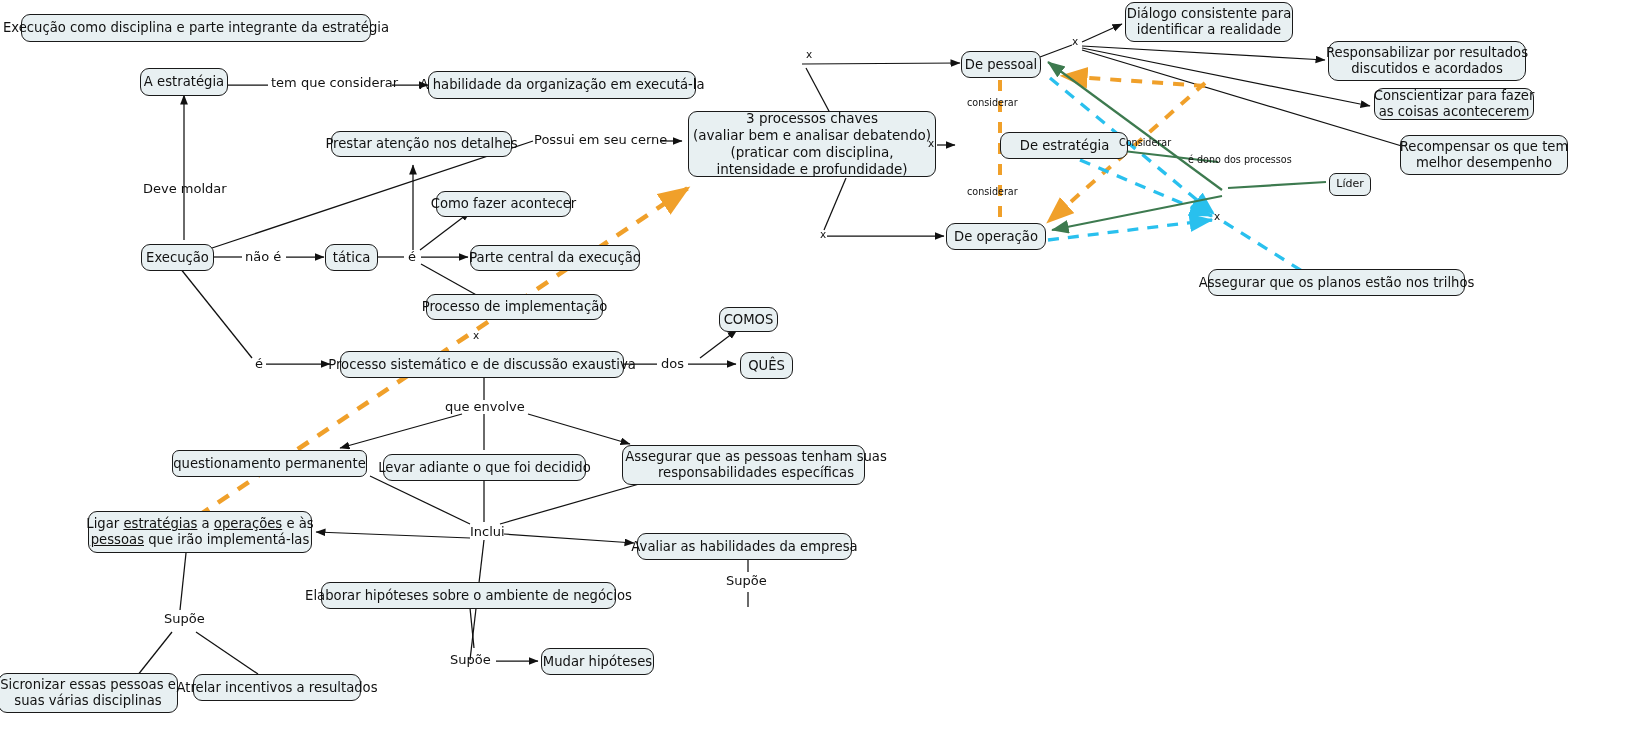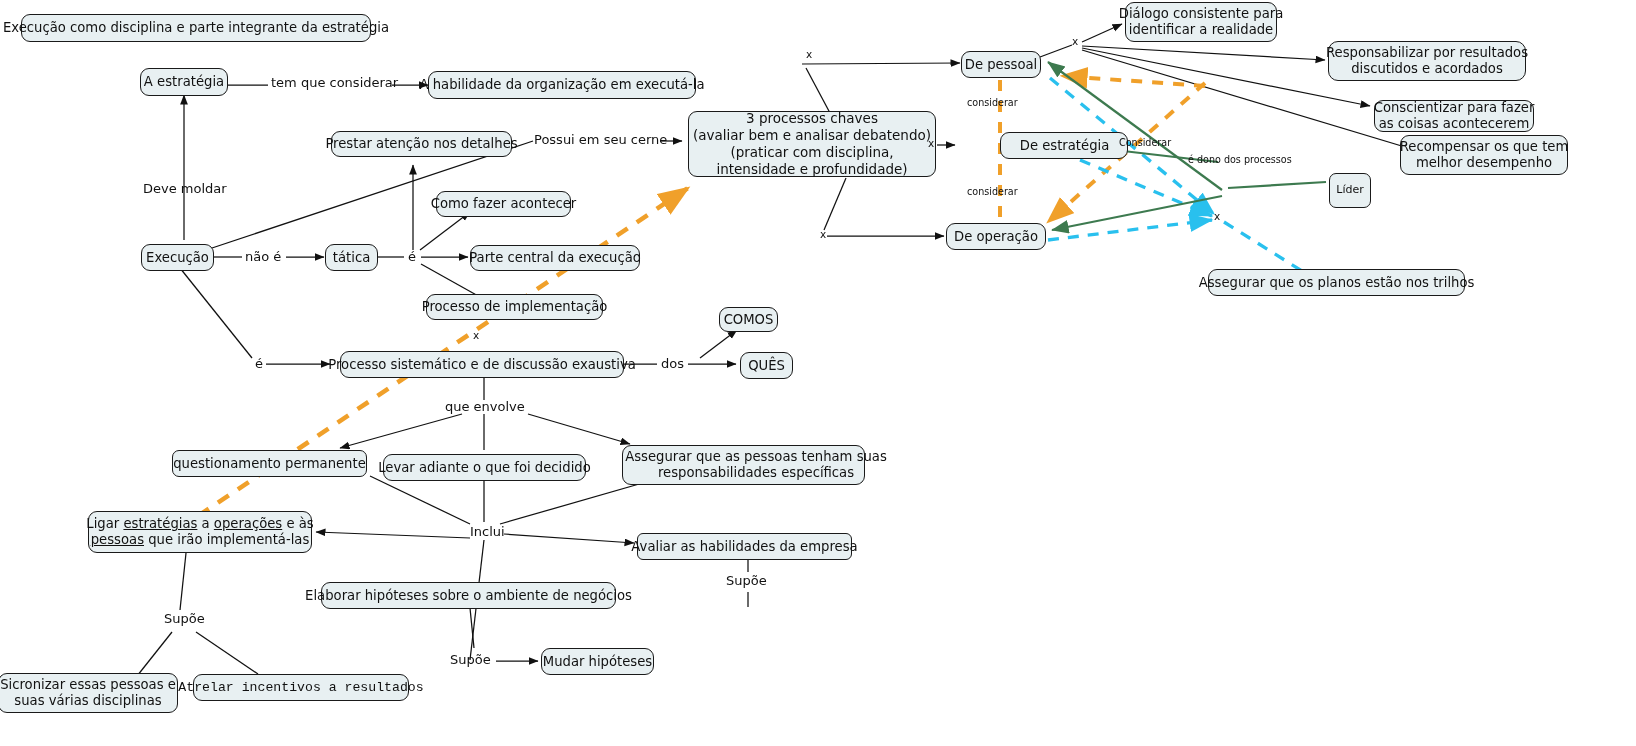--- a/index.html
+++ b/index.html
@@ -162,51 +162,51 @@
 
   <div class="node big" style="left:688px;top:111px;width:248px;height:66px;">3 processos chaves
 (avaliar bem e analisar debatendo)
 (praticar com disciplina,
 intensidade e profundidade)</div>
 
   <div class="node" style="left:961px;top:51px;width:80px;height:27px;">De pessoal</div>
   <div class="node" style="left:1000px;top:132px;width:128px;height:27px;padding-left:8px;">De estratégia</div>
   <div class="node" style="left:946px;top:223px;width:100px;height:27px;">De operação</div>
 
-  <div class="node" style="left:1125px;top:2px;width:152px;height:40px;">Diálogo consistente para
+  <div class="node" style="left:1125px;top:2px;width:168px;height:40px;">Diálogo consistente para
 identificar a realidade</div>
   <div class="node" style="left:1328px;top:41px;width:198px;height:40px;border-radius:10px;">Responsabilizar por resultados
 discutidos e acordados</div>
-  <div class="node" style="left:1374px;top:88px;width:160px;height:32px;margin-top:12px;">Conscientizar para fazer
+  <div class="node" style="left:1374px;top:88px;width:160px;height:32px;">Conscientizar para fazer
 as coisas acontecerem</div>
   <div class="node" style="left:1400px;top:135px;width:168px;height:40px;">Recompensar os que tem
 melhor desempenho</div>
-  <div class="node small" style="left:1329px;top:173px;width:42px;height:35px;">Líder</div>
+  <div class="node small" style="left:1329px;top:173px;width:42px;height:23px;">Líder</div>
   <div class="node" style="left:1208px;top:269px;width:257px;height:27px;">Assegurar que os planos estão nos trilhos</div>
 
   <div class="node" style="left:340px;top:351px;width:284px;height:27px;">Processo sistemático e de discussão exaustiva</div>
   <div class="node" style="left:719px;top:307px;width:59px;height:25px;">COMOS</div>
   <div class="node" style="left:740px;top:352px;width:53px;height:27px;">QUÊS</div>
 
   <div class="node" style="left:172px;top:450px;width:195px;height:27px;border-radius:7px;">questionamento permanente</div>
   <div class="node" style="left:383px;top:454px;width:203px;height:27px;">Levar adiante o que foi decidido</div>
   <div class="node" style="left:622px;top:445px;width:243px;height:40px;padding-left:32px;">Assegurar que as pessoas tenham suas
 responsabilidades específicas</div>
 
   <div class="node" style="left:88px;top:511px;width:224px;height:42px;">
     <span style="white-space:pre;"><span>Ligar </span><span class="u">estratégias</span><span> a </span><span class="u">operações</span><span> e às
 </span><span class="u">pessoas</span><span> que irão implementá-las</span></span>
   </div>
 
-  <div class="node" style="left:637px;top:533px;width:215px;height:27px;border-radius:6px;">Avaliar as habilidades da empresa</div>
+  <div class="node" style="left:637px;top:533px;width:215px;height:27px;">Avaliar as habilidades da empresa</div>
   <div class="node" style="left:321px;top:582px;width:295px;height:27px;">Elaborar hipóteses sobre o ambiente de negócios</div>
   <div class="node" style="left:541px;top:648px;width:113px;height:27px;">Mudar hipóteses</div>
   <div class="node" style="left:-2px;top:673px;width:180px;height:40px;">Sicronizar essas pessoas e
 suas várias disciplinas</div>
-  <div class="node" style="left:193px;top:674px;width:216px;height:27px;font-family:Liberation Mono, monospace;">Atrelar incentivos a resultados</div>
+  <div class="node" style="left:193px;top:674px;width:168px;height:27px;">Atrelar incentivos a resultados</div>
 
   <div class="lbl" style="left:271px;top:76px;">tem que considerar</div>
   <div class="lbl" style="left:143px;top:182px;">Deve moldar</div>
   <div class="lbl" style="left:245px;top:250px;">não é</div>
   <div class="lbl" style="left:408px;top:250px;">é</div>
   <div class="lbl" style="left:534px;top:133px;">Possui em seu cerne</div>
   <div class="lbl" style="left:255px;top:357px;">é</div>
   <div class="lbl" style="left:661px;top:357px;">dos</div>
   <div class="lbl" style="left:445px;top:400px;">que envolve</div>
   <div class="lbl" style="left:470px;top:525px;">Inclui</div>

